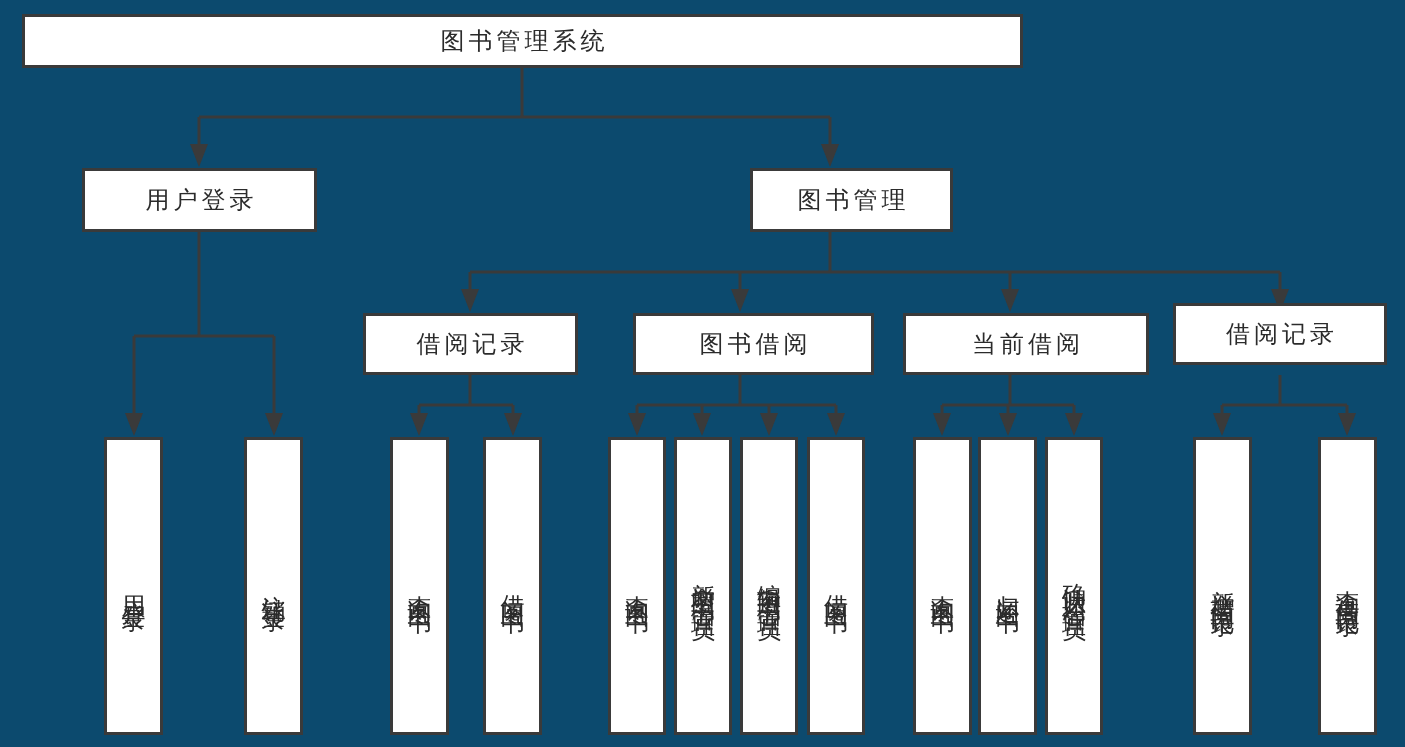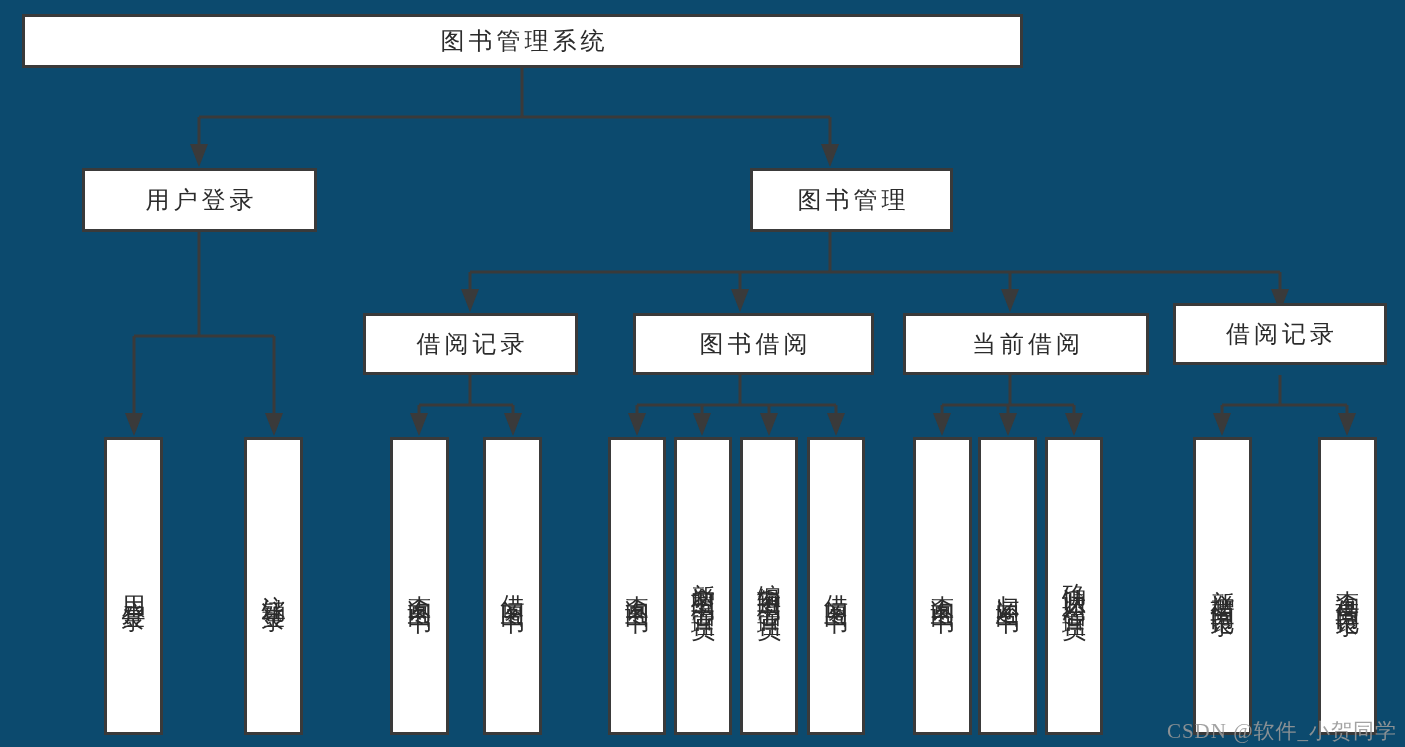--- a/index.html
+++ b/index.html
@@ -154,14 +154,13 @@
     <span>确认归还（管理员）</span>
   </div>
 
   <div class="node leaf" style="left:1193px;top:437px;width:59px;height:298px">
     <span>新增借阅记录</span>
   </div>
   <div class="node leaf" style="left:1318px;top:437px;width:59px;height:298px">
     <span>查询借阅记录</span>
   </div>
 
-  <div class="watermark">CSDN @软件_小贺同学</div>
 </div>
 
 </body></html>

